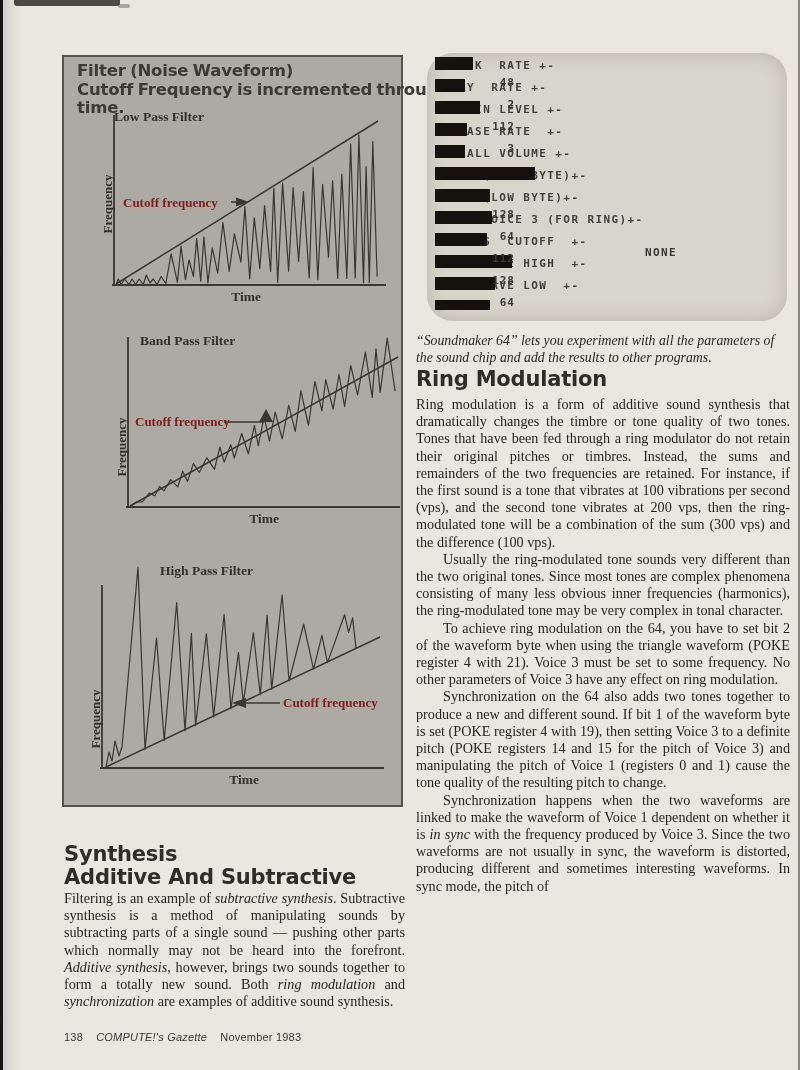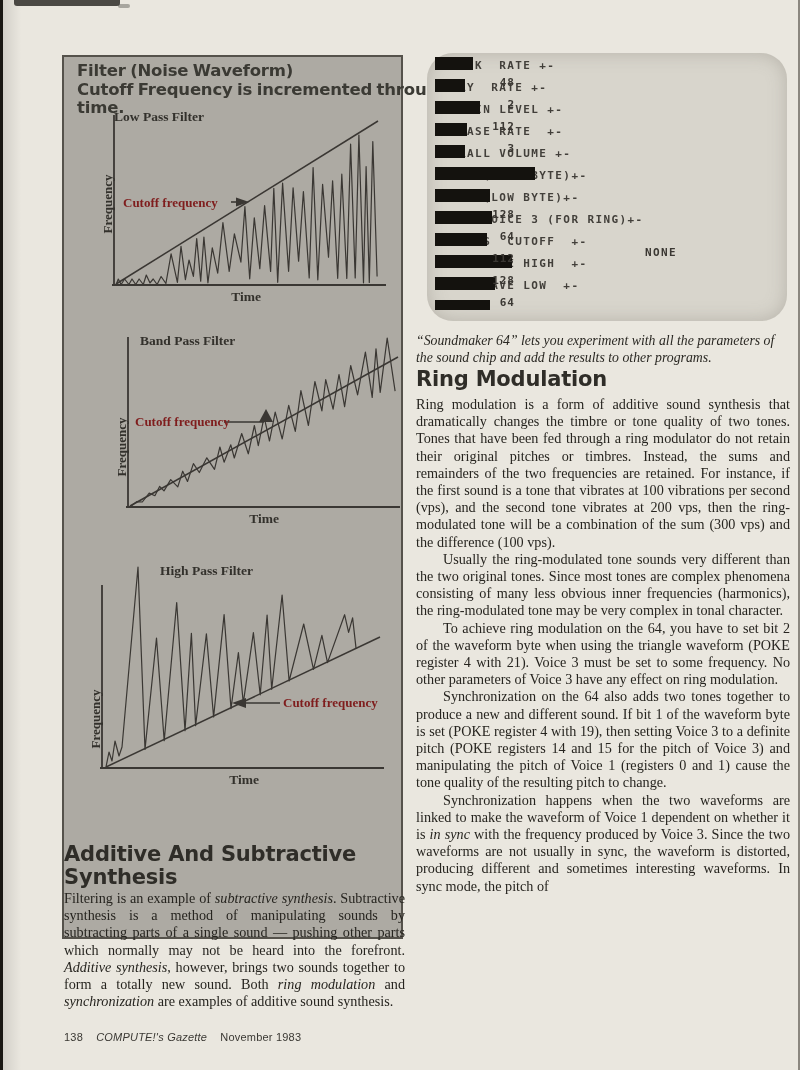--- a/index.html
+++ b/index.html
@@ -7,21 +7,21 @@
        font-family:"Liberation Serif",serif;color:#26241f;}
   
   .edge-left{position:absolute;left:0;top:0;width:3px;height:1070px;background:#191713;}
   .edge-left-shadow{position:absolute;left:3px;top:0;width:18px;height:1070px;
        background:linear-gradient(90deg,rgba(0,0,0,.10),rgba(0,0,0,0));}
   .edge-right{position:absolute;right:0;top:0;width:2px;height:1070px;background:rgba(60,56,48,.55);}
   .smudge-top{position:absolute;left:14px;top:0;width:106px;height:6px;background:#2f2d29;opacity:.85;border-radius:0 0 3px 3px;}
   .smudge-top2{position:absolute;left:118px;top:4px;width:12px;height:4px;background:#2f2d29;opacity:.35;border-radius:2px;}
 
   
-  .panel{position:absolute;left:62px;top:55px;width:341px;height:884px;background:#adaaa3;
+  .panel{position:absolute;left:62px;top:55px;width:341px;height:752px;background:#adaaa3;
          border:2px solid #55524b;box-sizing:border-box;padding-left:40px;}
   .panel-title{font-family:"DejaVu Sans",sans-serif;font-weight:bold;color:#3b3a34;
          font-size:16.5px;line-height:18.5px;letter-spacing:-.2px;word-spacing:-1px;white-space:nowrap;}
   .panel-title-wrap{position:absolute;left:13px;top:5px;}
 
   .graph{position:absolute;}
   .graph svg{position:absolute;left:0;top:0;}
   .g-title{position:absolute;font-family:"Liberation Serif",serif;font-weight:bold;
            font-size:13.5px;color:#33312c;white-space:nowrap;}
   .g-ylabel{position:absolute;width:120px;height:14px;text-align:center;transform:rotate(-90deg);
@@ -188,22 +188,22 @@
 <div class="heading rm-head">Ring Modulation</div>
 <div class="right-col">
     <p class="body-p"><span>Ring modulation is a form of additive sound synthesis that dramatically changes the timbre or tone quality of two tones. Tones that have been fed through a ring modulator do not retain their original pitches or timbres. Instead, the sums and remainders of the two frequencies are retained. For instance, if the first sound is a tone that vibrates at 100 vibrations per second (vps), and the second tone vibrates at 200 vps, then the ring-modulated tone will be a combination of the sum (300 vps) and the difference (100 vps).</span></p>
     <p class="body-p indent"><span>Usually the ring-modulated tone sounds very different than the two original tones. Since most tones are complex phenomena consisting of many less obvious inner frequencies (harmonics), the ring-modulated tone may be very complex in tonal character.</span></p>
     <p class="body-p indent"><span>To achieve ring modulation on the 64, you have to set bit 2 of the waveform byte when using the triangle waveform (POKE register 4 with 21). Voice 3 must be set to some frequency. No other parameters of Voice 3 have any effect on ring modulation.</span></p>
     <p class="body-p indent"><span>Synchronization on the 64 also adds two tones together to produce a new and different sound. If bit 1 of the waveform byte is set (POKE register 4 with 19), then setting Voice 3 to a definite pitch (POKE registers 14 and 15 for the pitch of Voice 3) and manipulating the pitch of Voice 1 (registers 0 and 1) cause the tone quality of the resulting pitch to change.</span></p>
     <p class="body-p indent"><span>Synchronization happens when the two waveforms are linked to make the waveform of Voice 1 dependent on whether it is </span><i>in sync</i><span> with the frequency produced by Voice 3. Since the two waveforms are not usually in sync, the waveform is distorted, producing different and sometimes interesting waveforms. In sync mode, the pitch of</span></p>
   </div>
 
 <div class="left-head">
+  <div class="heading">Synthesis</div>
   <div class="heading">Additive And Subtractive</div>
-  <div class="heading">Synthesis</div>
 </div>
 <div class="left-col">
   <p class="body-p"><span>Filtering is an example of </span><i>subtractive synthesis</i><span>. Subtractive synthesis is a method of manipulating sounds by subtracting parts of a single sound — pushing other parts which normally may not be heard into the forefront. </span><i>Additive synthesis</i><span>, however, brings two sounds together to form a totally new sound. Both </span><i>ring modulation</i><span> and </span><i>synchronization</i><span> are examples of additive sound synthesis.</span></p>
 </div>
 
 <div class="footer">
   <span>138</span>
   <span class="mag">COMPUTE!'s Gazette</span>
   <span>November 1983</span>
 </div>

